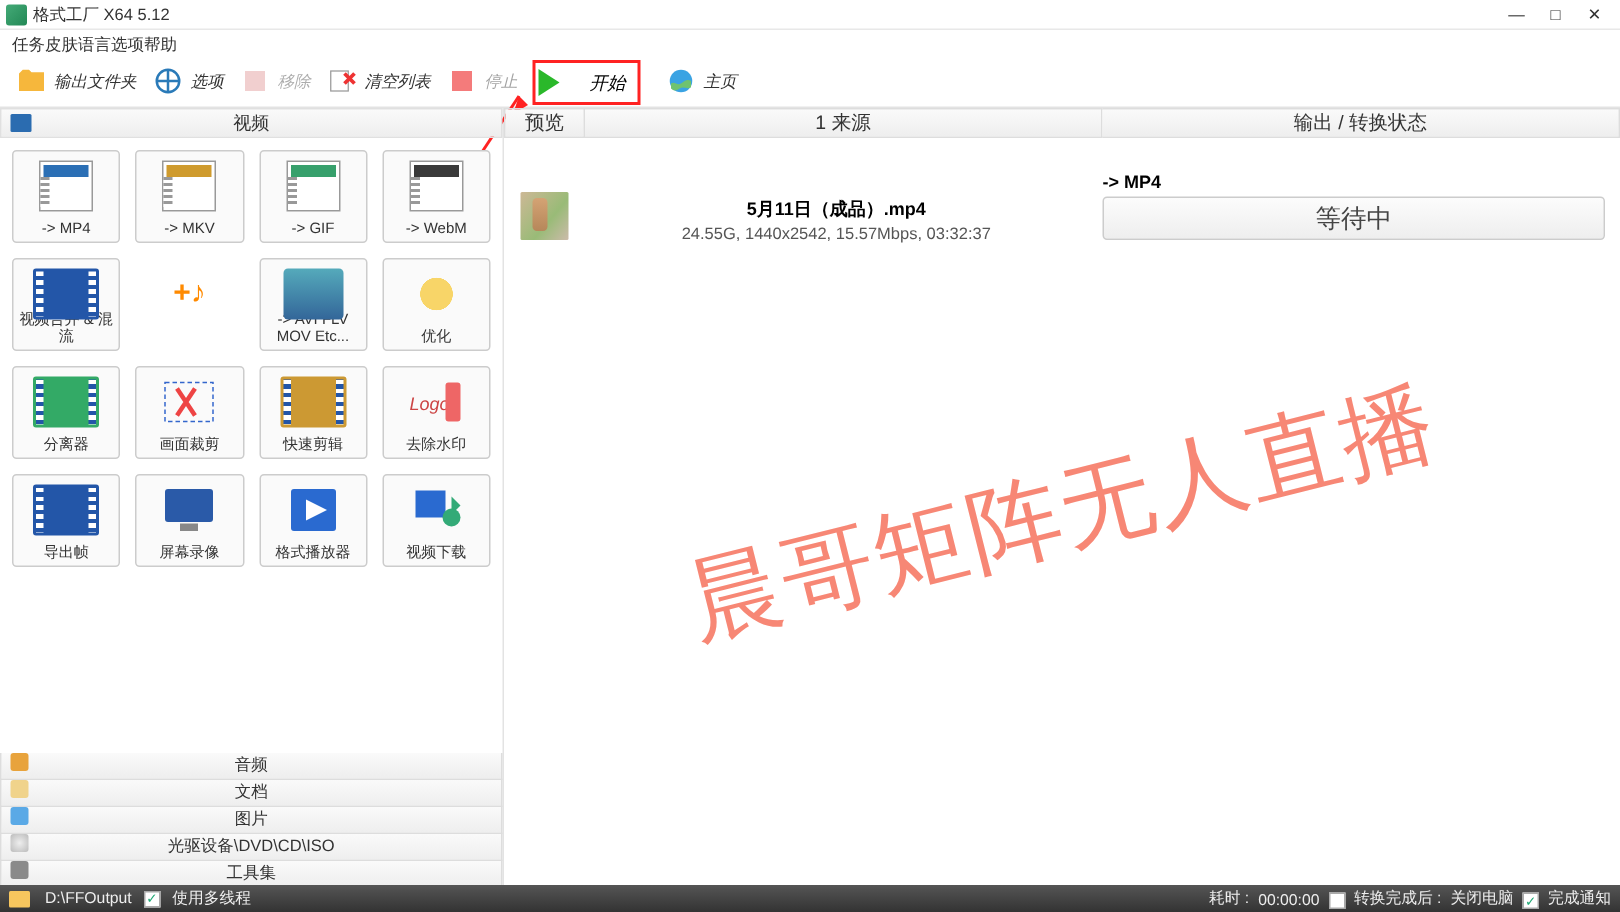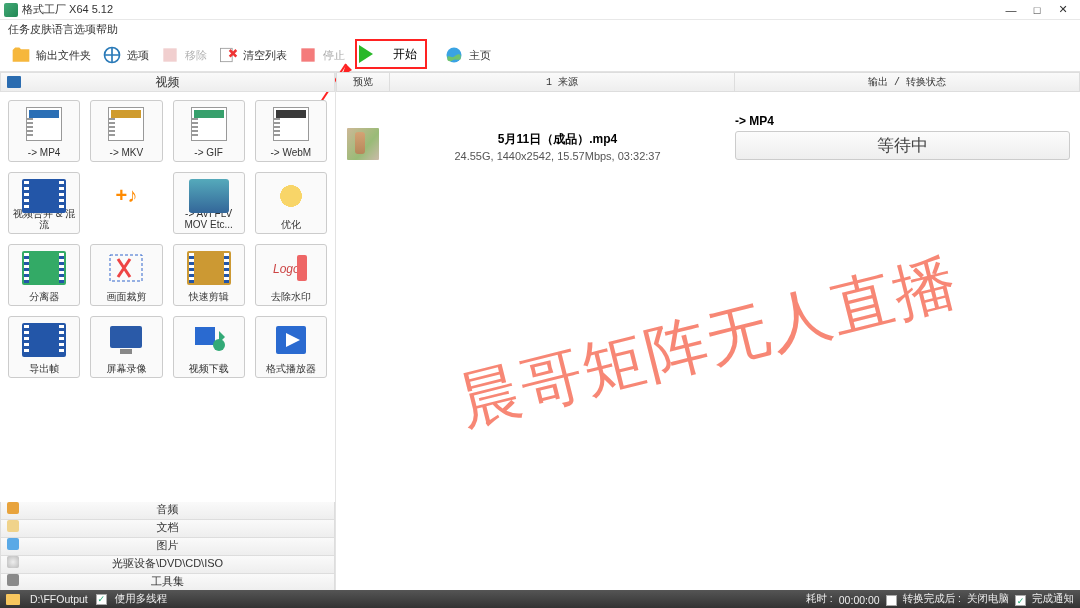--- a/index.html
+++ b/index.html
@@ -10,21 +10,21 @@
     .titlebar .app-icon { width: 14px; height: 14px; background: linear-gradient(135deg,#4a7,#285); border-radius: 2px; margin-right: 4px; }
     .titlebar .title { font-size: 11px; color: #333; flex: 1; }
     .win-controls { display: flex; }
     .win-btn { width: 26px; height: 18px; display: flex; align-items: center; justify-content: center; font-size: 11px; color: #333; }
 
     
     .menubar { height: 18px; padding: 0 8px; display: flex; align-items: center; font-size: 11px; color: #333; }
     .menubar span { cursor: default; }
 
     
-    .toolbar { height: 34px; display: flex; align-items: flex-end; padding: 2px 6px; gap: 2px; border-bottom: 1px solid #e3e3e3; }
+    .toolbar { height: 34px; display: flex; align-items: flex-start; padding: 2px 6px; gap: 2px; border-bottom: 1px solid #e3e3e3; font-style: italic; }
     .tool-btn { display: flex; align-items: center; gap: 4px; height: 28px; padding: 0 4px; font-size: 11px; color: #333; cursor: pointer; }
     .tool-btn .ico { width: 22px; height: 22px; display: flex; align-items: center; justify-content: center; }
     .ico svg { width: 20px; height: 20px; }
     .start-box { border: 2px solid #f22; padding: 0 8px 0 2px; height: 30px; display: flex; align-items: center; gap: 20px; margin-left: 4px; }
     .start-box .play { width: 0; height: 0; border-left: 14px solid #2ab82a; border-top: 9px solid transparent; border-bottom: 9px solid transparent; }
 
     
     .main { display: flex; height: calc(100% - 88px); }
     .left-panel { width: 336px; background: #fff; display: flex; flex-direction: column; border-right: 1px solid #e3e3e3; }
     .panel-header { height: 20px; background: linear-gradient(#fafafa,#eee); border: 1px solid #e0e0e0; display: flex; align-items: center; justify-content: center; position: relative; font-size: 12px; color: #333; }
@@ -48,21 +48,21 @@
     .misc-ico{width:40px;height:34px;background:#f1c27d;border-radius:3px}
 
     
     .cat-tabs { }
     .cat-tab { height: 18px; background: linear-gradient(#fafafa,#eee); border: 1px solid #ddd; border-top:none; display:flex; justify-content:center; font-size:11px; color:#333; position:relative; cursor:pointer;}
     .cat-tab .tico{position:absolute;left:6px;width:12px;height:12px;border-radius:2px;}
 
     
     .right-panel { flex: 1; display: flex; flex-direction: column; position: relative; }
     .column-headers { display: flex; height: 20px; }
-    .col-h { background: linear-gradient(#fafafa,#eee); border: 1px solid #ddd; border-left:none; display:flex; align-items:center; justify-content:center; font-size:10px; color:#333;font-family:Liberation Mono, monospace; }
+    .col-h { background: linear-gradient(#fafafa,#eee); border: 1px solid #ddd; border-left:none; display:flex; align-items:center; justify-content:center; font-size:13px; color:#333; }
     .col-h.preview{width:54px;border-left:1px solid #ddd}
     .col-h.source{flex:2}
     .col-h.output{flex:2}
 
     .task-row { display:flex; align-items:flex-end; padding:20px 0;}
     .task-thumb{width:54px;height:36px;display:flex;align-items:center;justify-content:center}
     .task-thumb .img{width:32px;height:32px;background:linear-gradient(130deg,#cdb896,#9b7 60%,#cba);border-radius:1px;position:relative;overflow:hidden}
     .task-thumb .img::after{content:"";position:absolute;left:8px;top:4px;width:10px;height:22px;background:linear-gradient(#d4a374,#b6875a);border-radius:3px}
     .task-source{flex:2;text-align:center;padding-top:2px}
     .task-source .name{font-size:12px;font-weight:bold;color:#000}
@@ -280,35 +280,35 @@
             <svg width="40" height="34">
               <rect x="4" y="3" width="32" height="22" rx="2" fill="#2a5aa8"></rect>
               <rect x="14" y="26" width="12" height="5" fill="#888"></rect>
             </svg>
           </div>
           <span class="lbl">屏幕录像</span>
         </div>
       <div class="fmt-item">
           <div class="thumb">
             <svg width="40" height="34">
+              <rect x="5" y="3" width="30" height="28" rx="2" fill="#2a6ad0"></rect>
+              <path d="M15 10l14 7-14 7z" fill="#fff"></path>
+            </svg>
+          </div>
+          <span class="lbl">格式播放器</span>
+        </div>
+      <div class="fmt-item">
+          <div class="thumb">
+            <svg width="40" height="34">
               <rect x="6" y="4" width="20" height="18" fill="#2a6ad0"></rect>
               <path d="M30 8l0 12 6-6z" fill="#3a7"></path>
               <circle cx="30" cy="22" r="6" fill="#3a7"></circle>
             </svg>
           </div>
           <span class="lbl">视频下载</span>
-        </div>
-      <div class="fmt-item">
-          <div class="thumb">
-            <svg width="40" height="34">
-              <rect x="5" y="3" width="30" height="28" rx="2" fill="#2a6ad0"></rect>
-              <path d="M15 10l14 7-14 7z" fill="#fff"></path>
-            </svg>
-          </div>
-          <span class="lbl">格式播放器</span>
         </div>
     </div>
 
     <div class="cat-tabs">
       <div class="cat-tab">
           <span class="tico" style="background:#e8a33c"></span>
           <span>音频</span>
         </div>
       <div class="cat-tab">
           <span class="tico" style="background:#f0d38b"></span>

